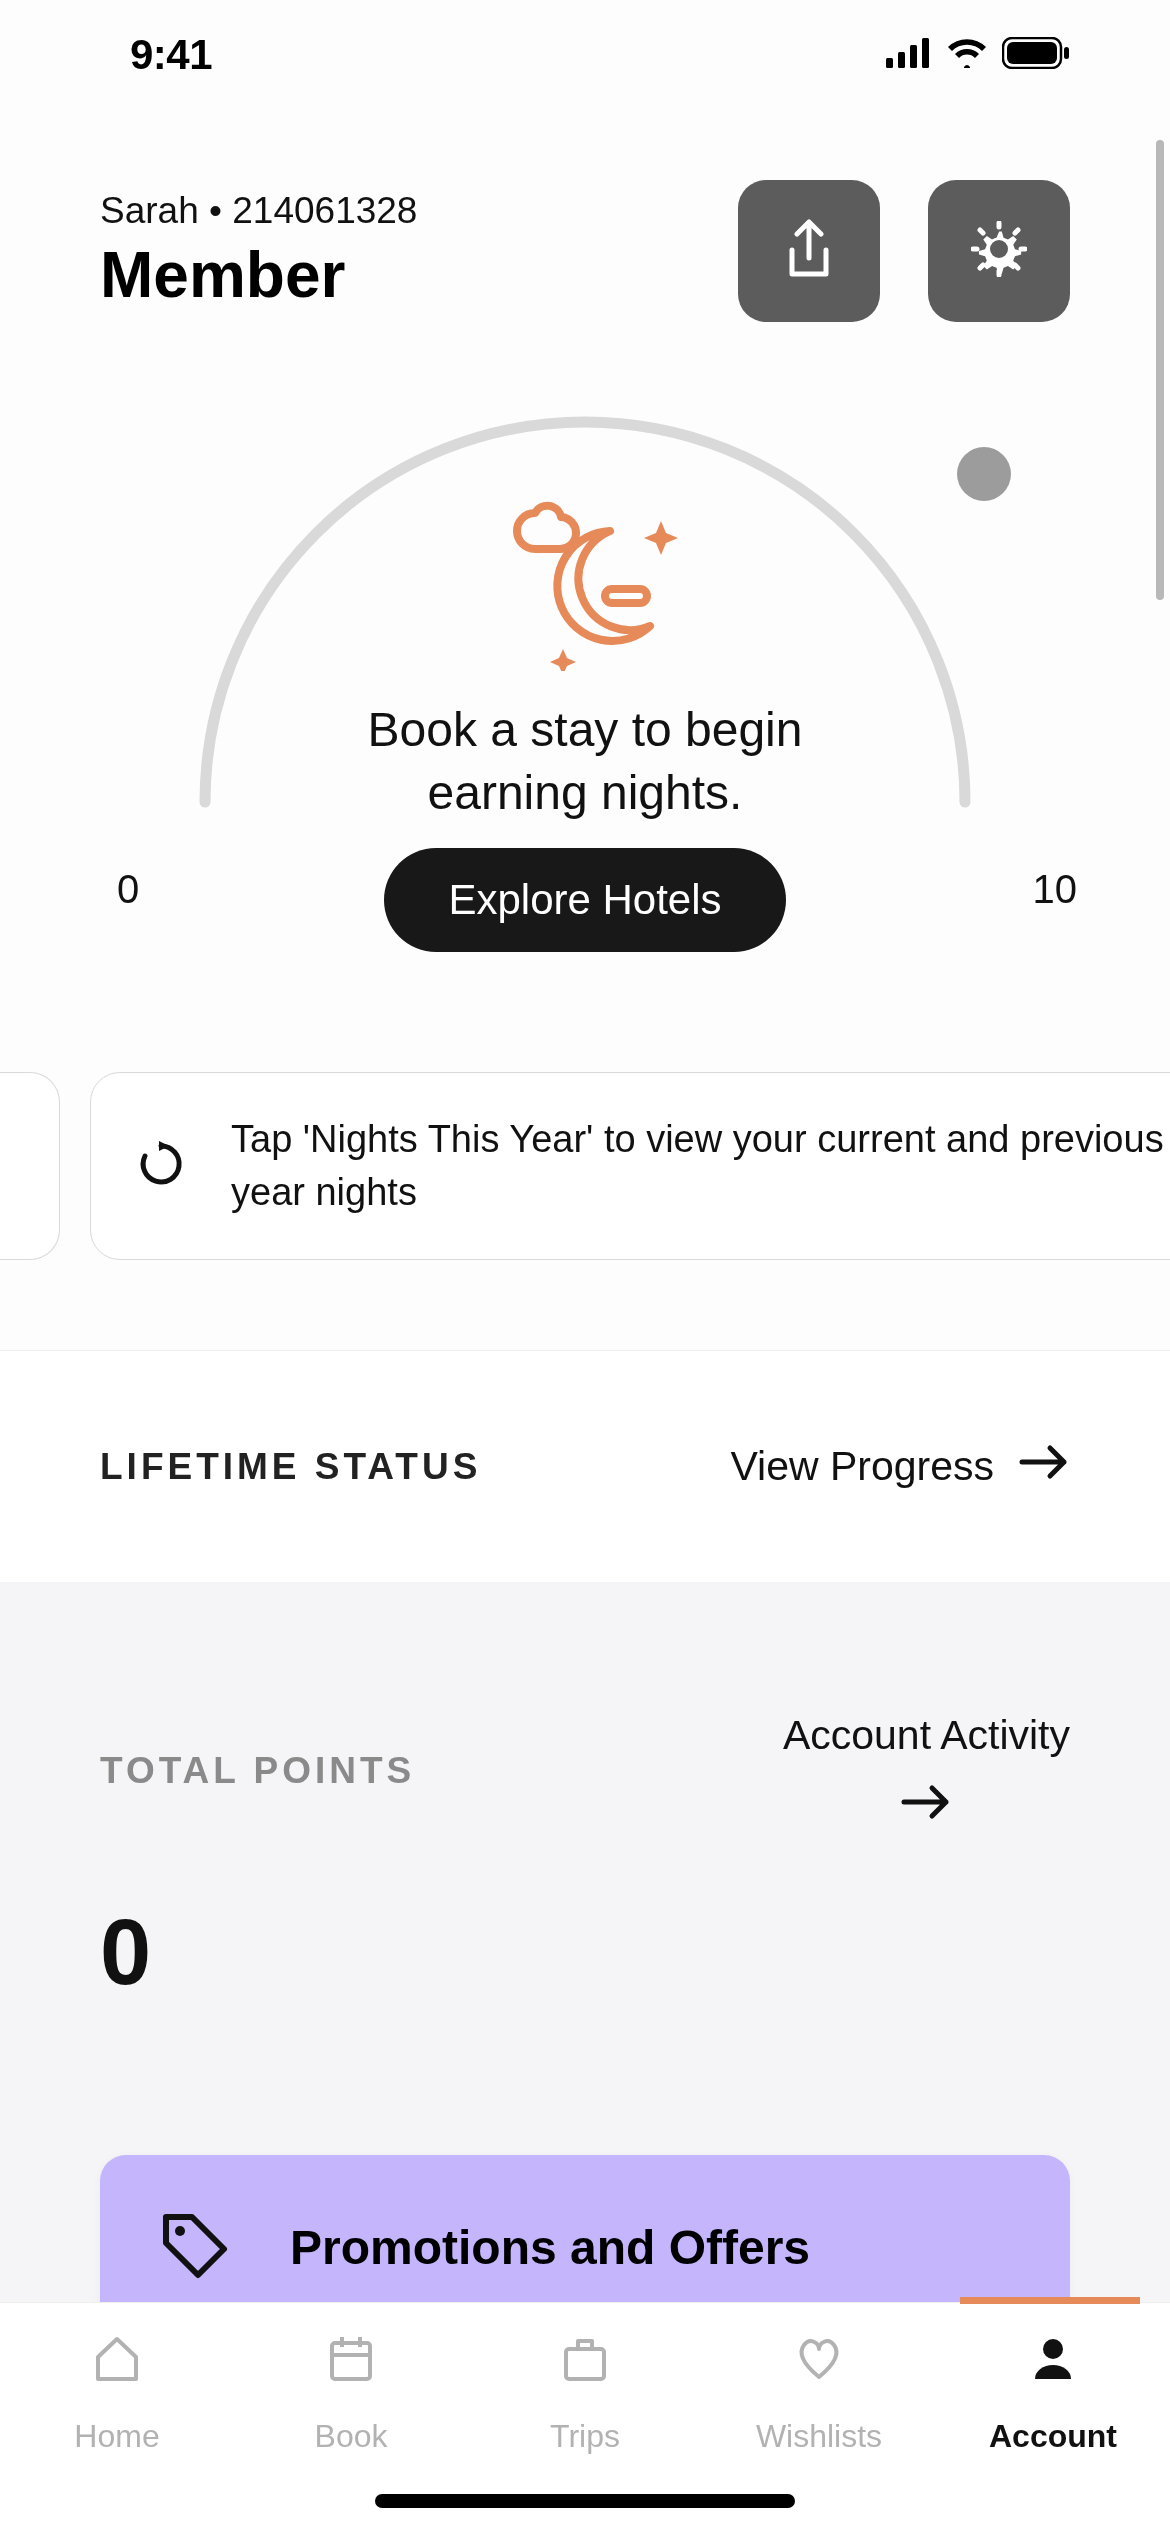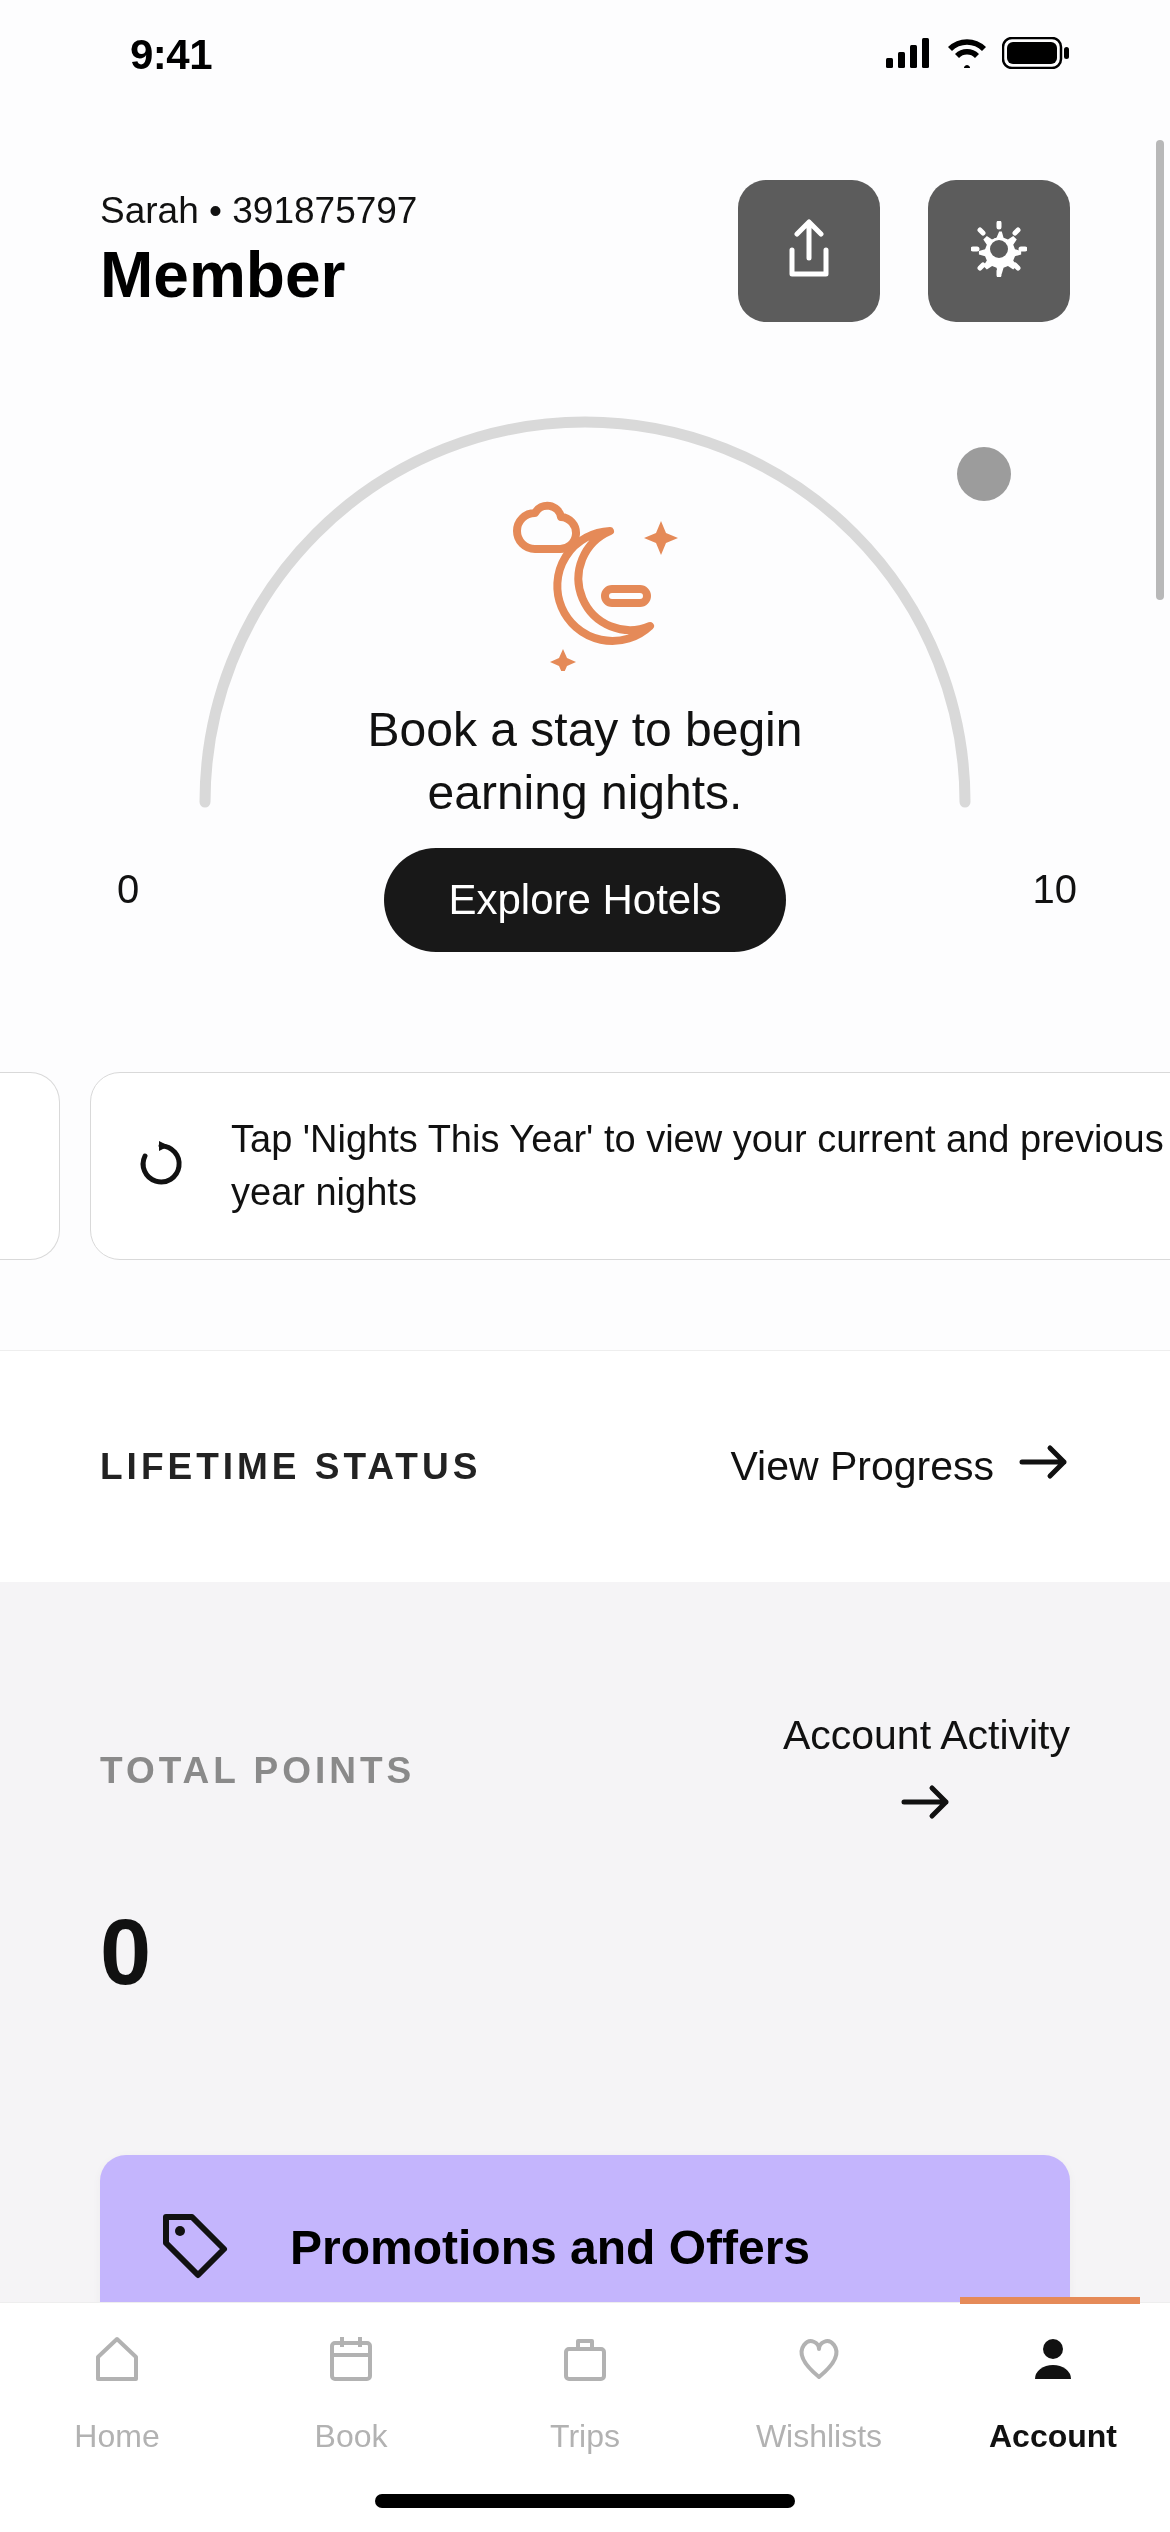--- a/index.html
+++ b/index.html
@@ -191,21 +191,21 @@
   </div>
 </div>
 
 <div class="scroll-ind"></div>
 
 <div class="header">
   <div class="header-left">
     <div class="member-line">
       <span>Sarah</span>
       <span> • </span>
-      <span>391875797</span>
+      <span>214061328</span>
     </div>
     <div class="member-tier">Member</div>
   </div>
   <div class="header-actions">
     <div class="icon-btn">
       <span>
         <svg width="58" height="62" viewBox="0 0 58 62" fill="none" stroke="#fff" stroke-width="5" stroke-linecap="round" stroke-linejoin="round">
             <path d="M29 40 V4 M17 16 L29 4 L41 16 M12 32 V56 H46 V32"></path>
           </svg>
       </span>

